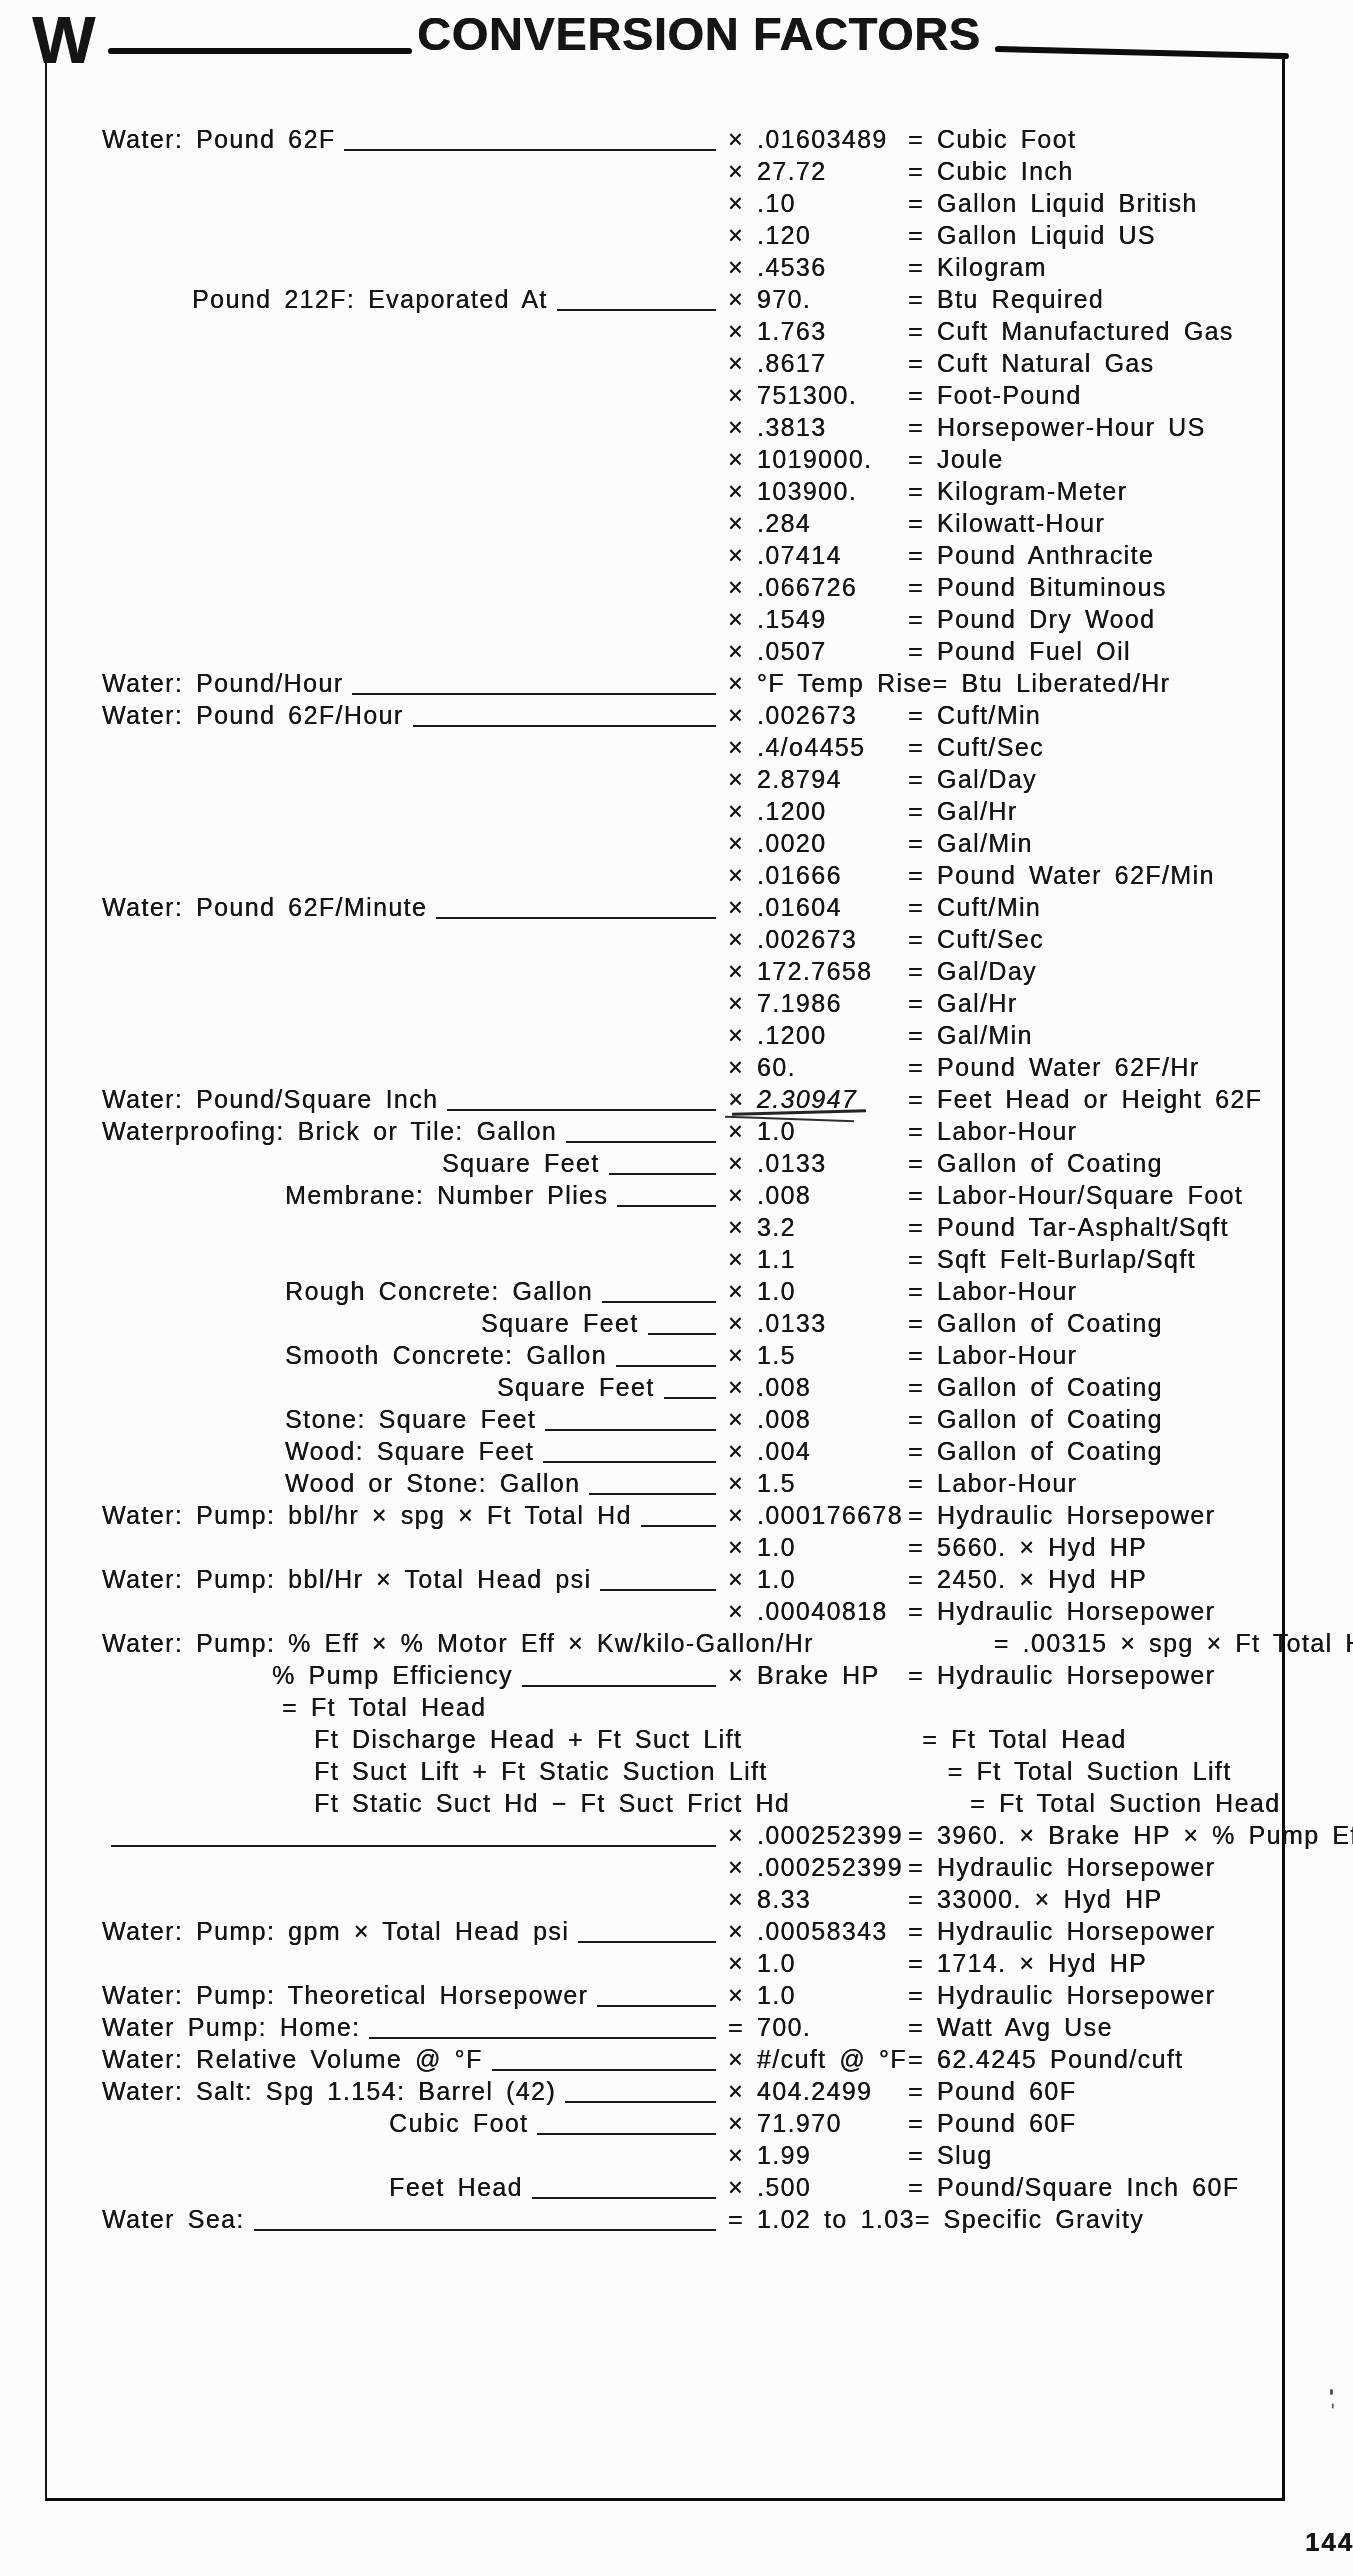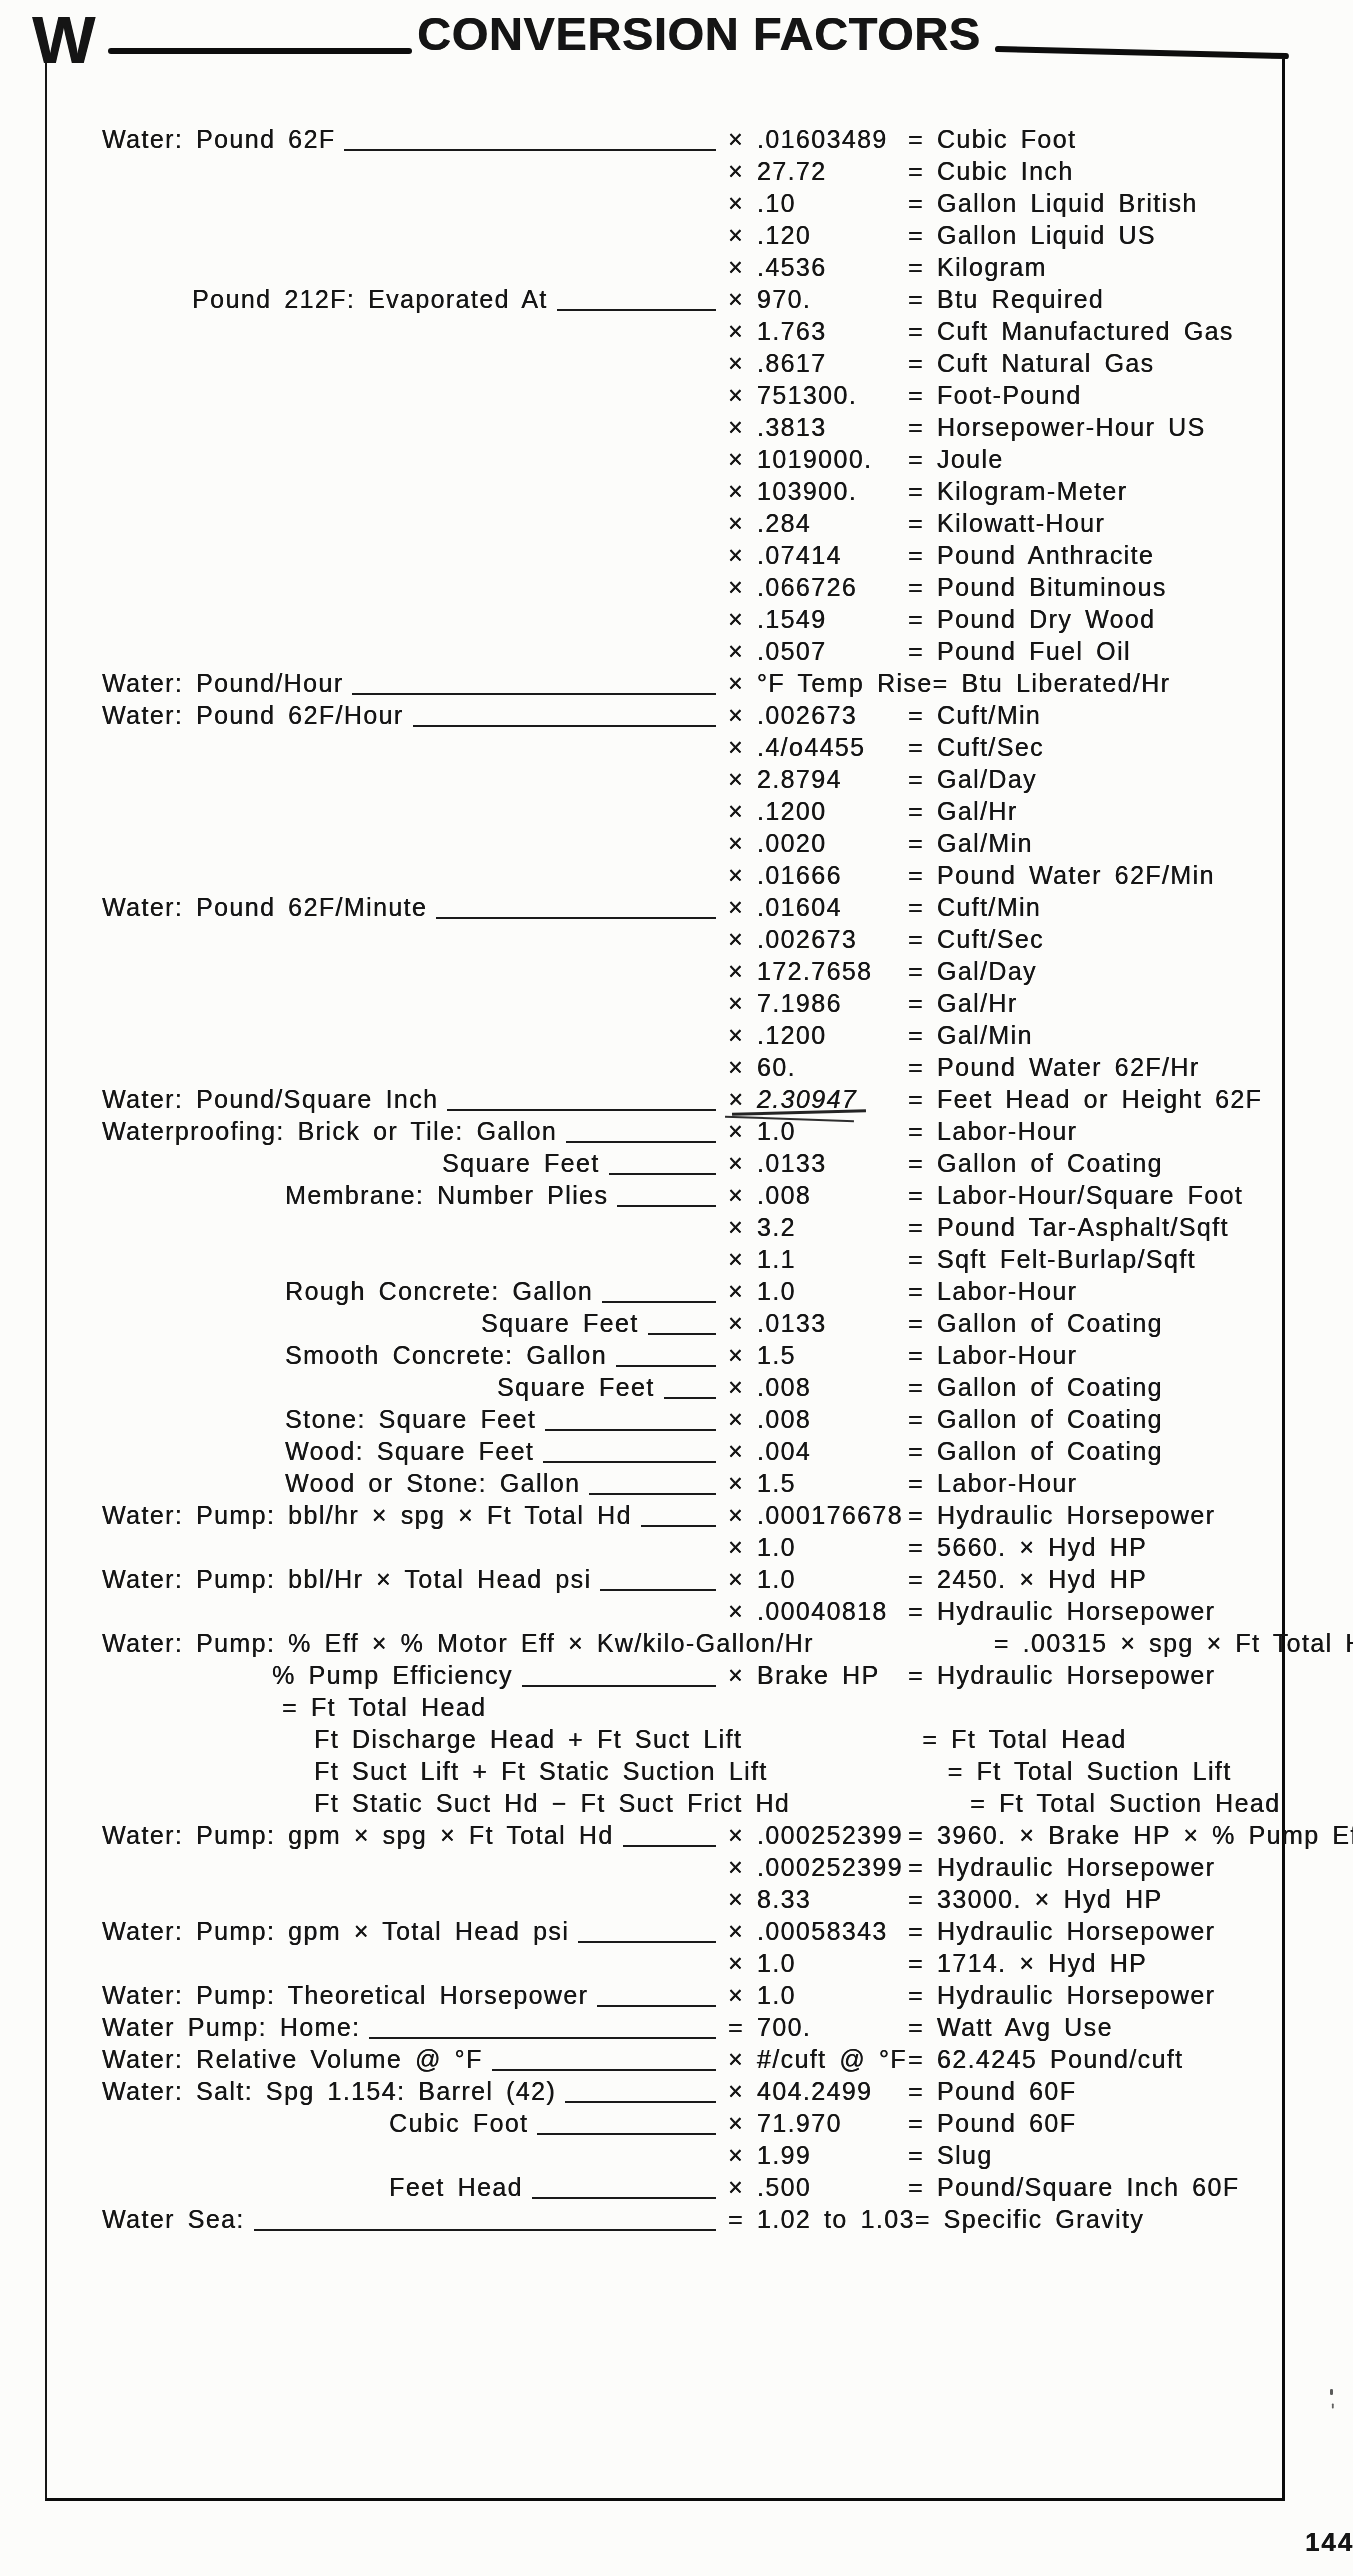--- a/index.html
+++ b/index.html
@@ -571,21 +571,20 @@
     <div class="lblwrap">
       <span class="lbl ind4">Ft Static Suct Hd − Ft Suct Frict Hd</span>
 
     </div>
     <div class="mult"></div>
     <div class="res">= Ft Total Suction Head</div>
   </div>
 
   <div class="row">
     <div class="lblwrap">
-      <span class="lbl ind0">Water: Pump: gpm × spg × Ft Total Hd</span>
       <span class="leader show"></span>
     </div>
     <div class="mult">× .000252399</div>
     <div class="res">= 3960. × Brake HP × % Pump Eff</div>
   </div>
 
   <div class="row">
     <div class="lblwrap">
       <span class="lbl ind0"></span>
 

